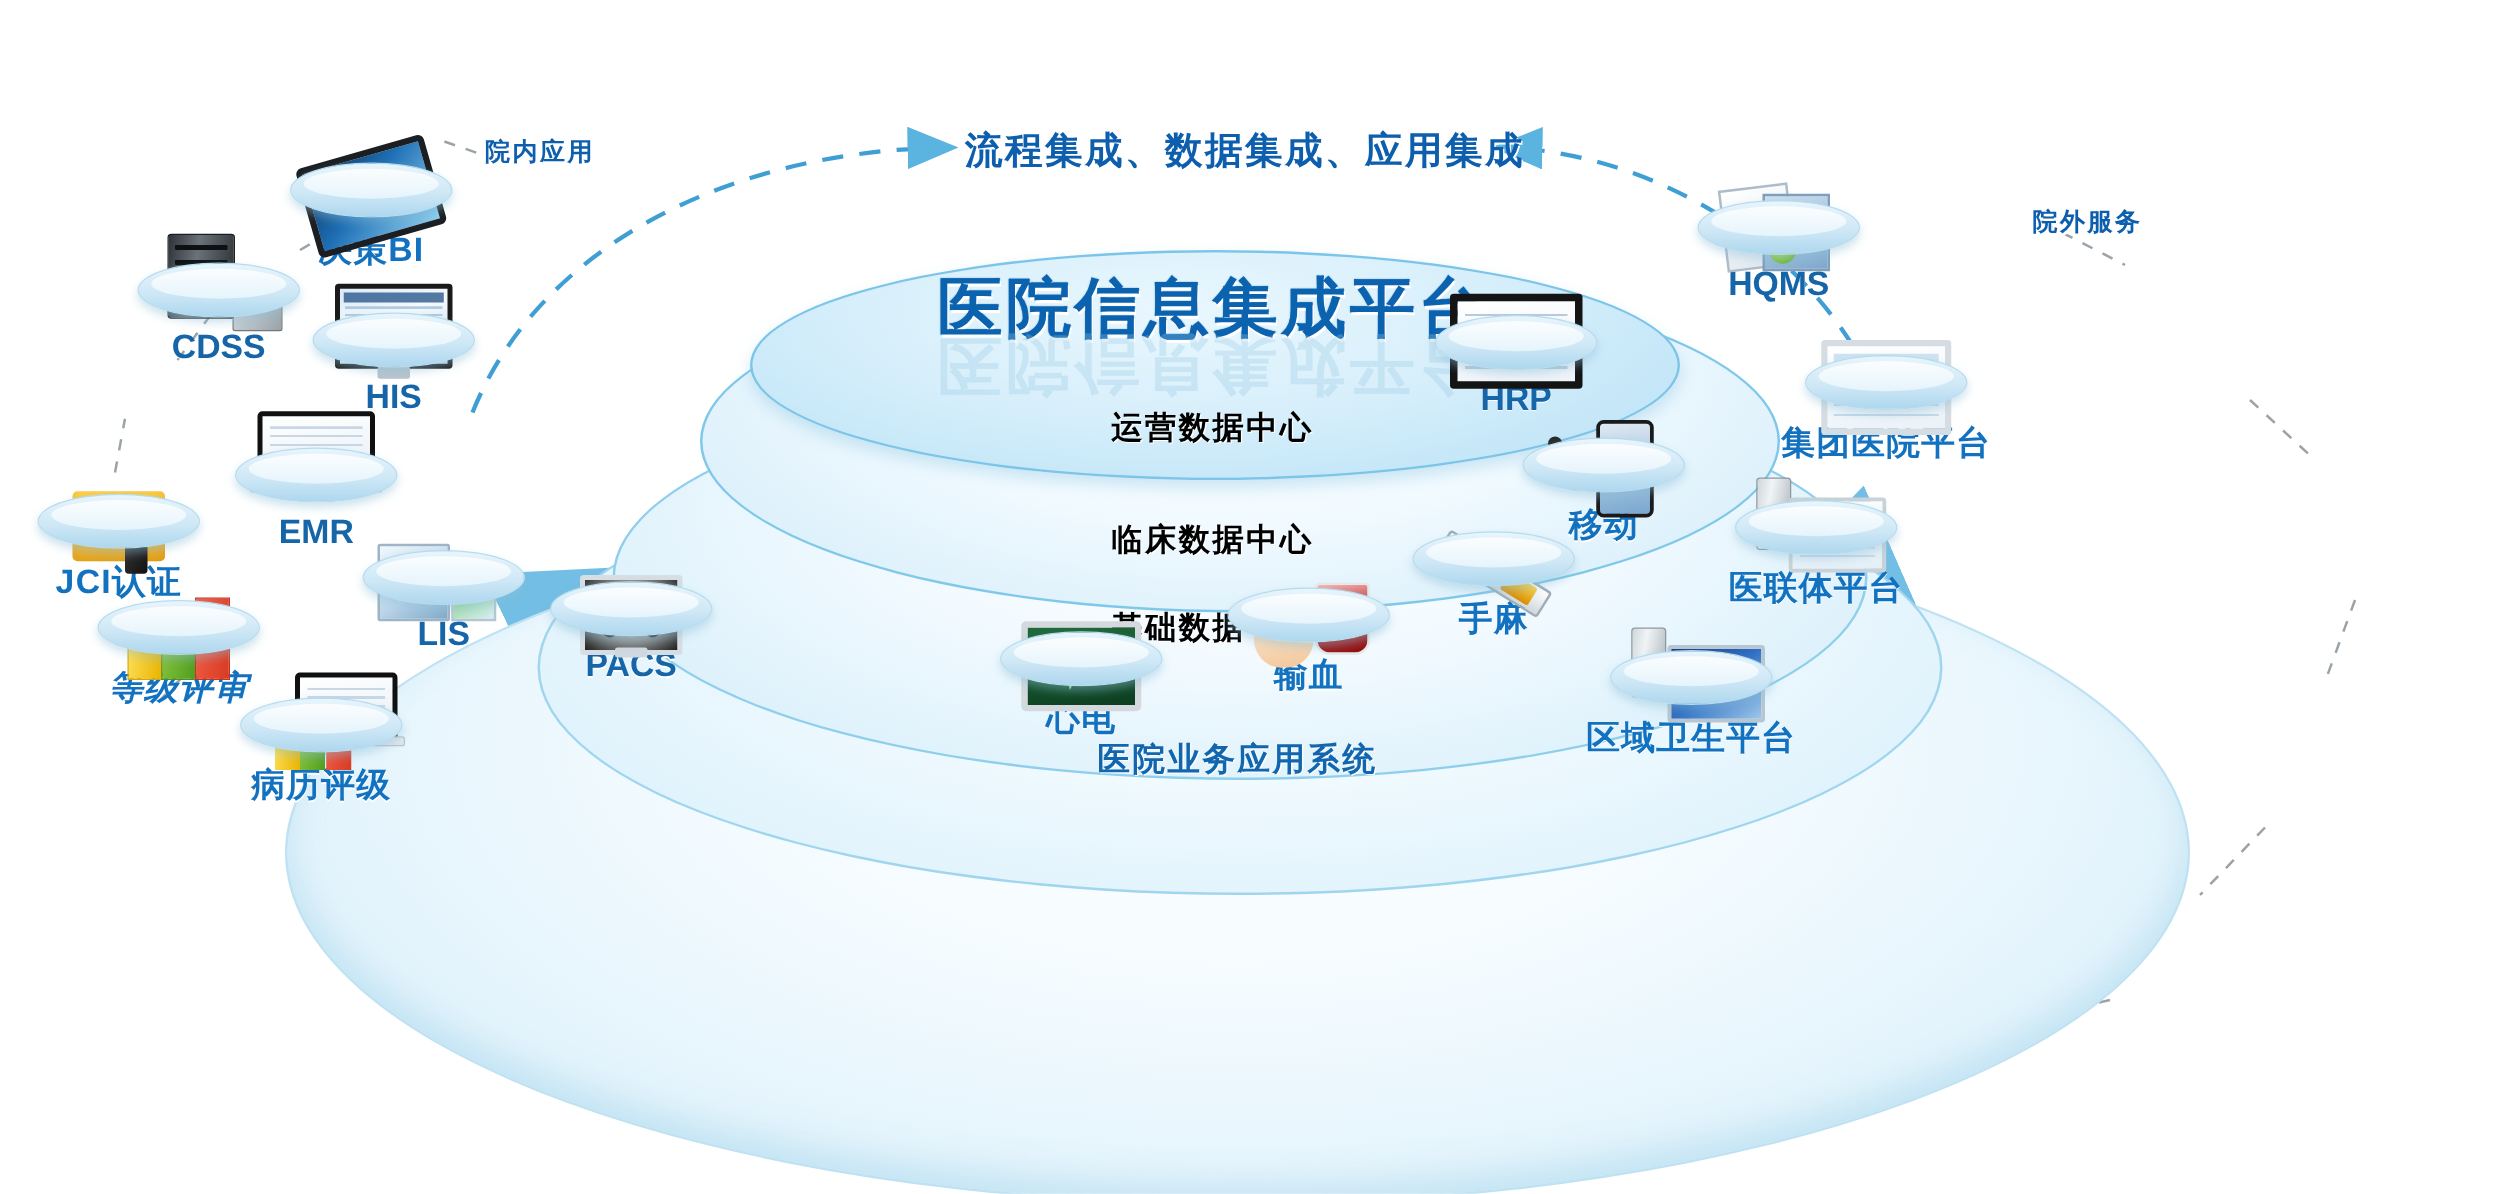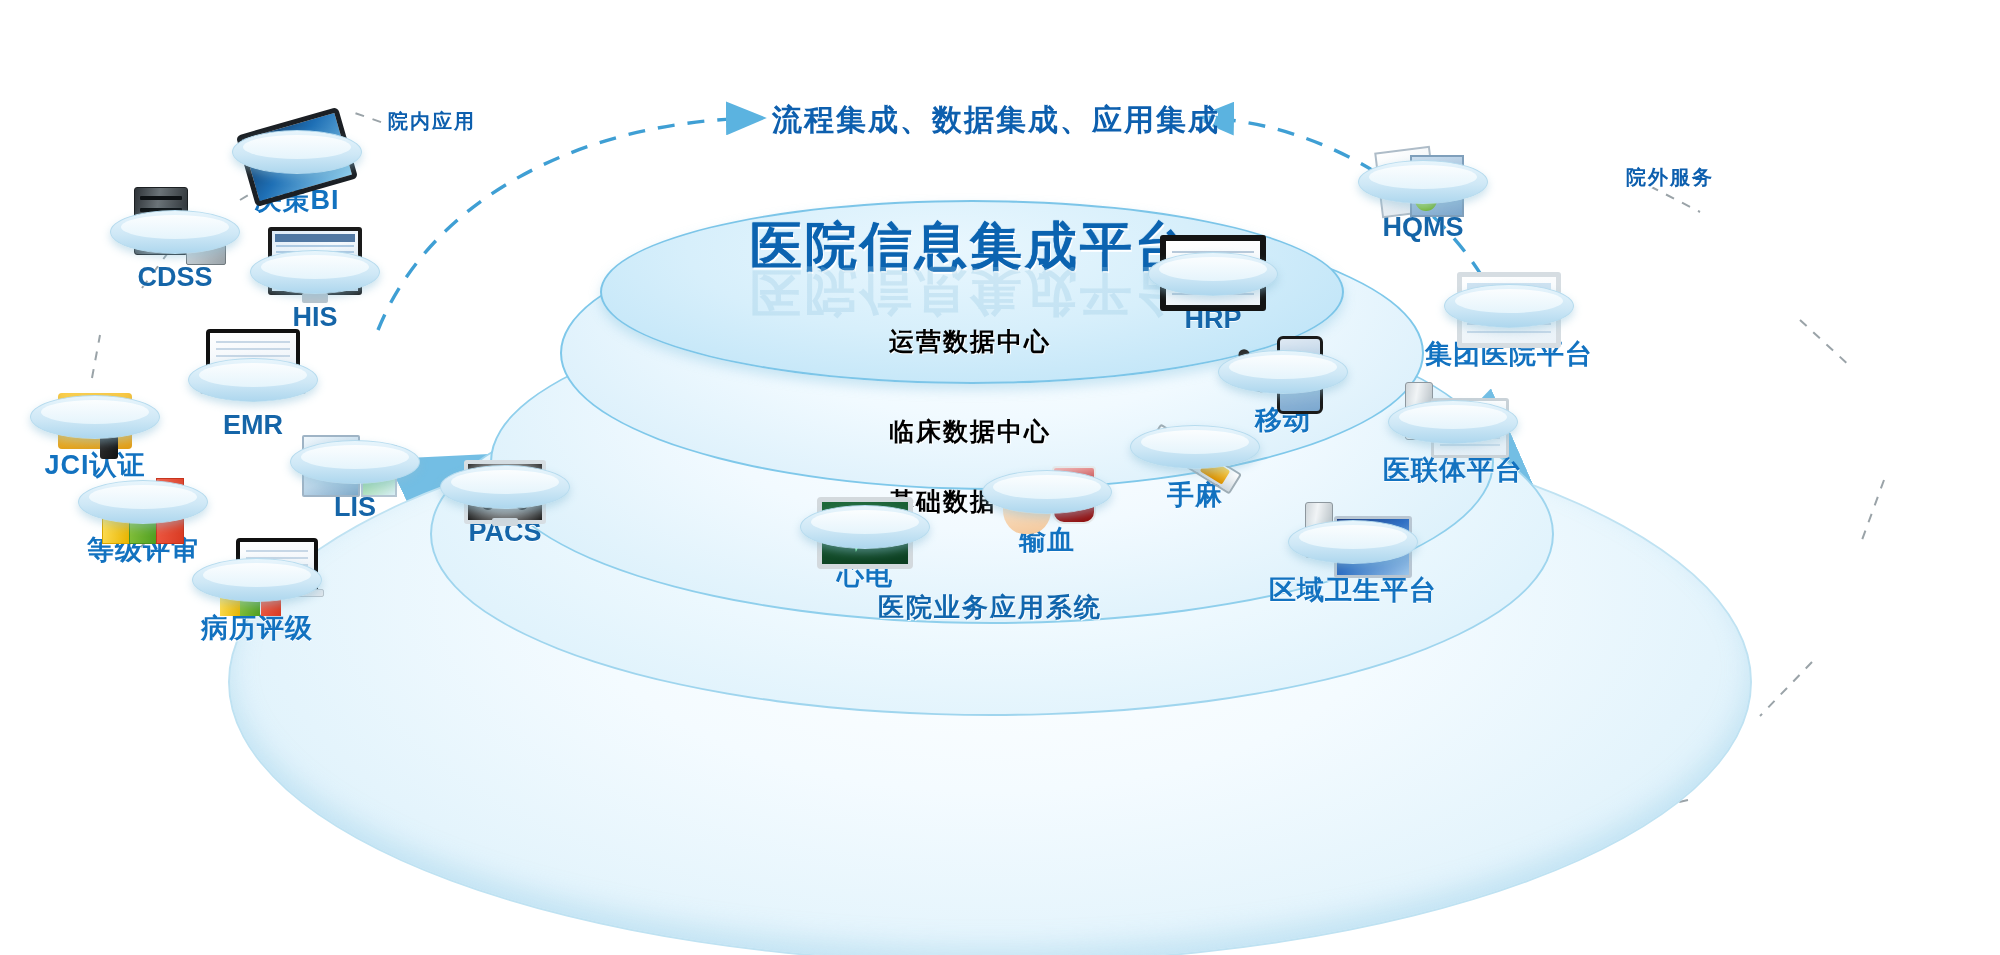--- a/index.html
+++ b/index.html
@@ -208,21 +208,21 @@
         <div style="position:absolute;left:12px;top:14px;width:46px;height:7px;background:#fff;border-radius:2px;"></div>
         <div style="position:absolute;left:12px;top:28px;width:30px;height:7px;background:#fff;border-radius:2px;"></div>
       </div>
       <div class="art" style="width:18px;height:34px;left:58%;bottom:0;
            background:linear-gradient(120deg,#3a3a3a,#111);border-radius:5px 5px 3px 3px;"></div>
     </div>
     <div class="pad"></div>
     <div class="node-label cn">JCI认证</div>
   </div>
 
-  <div class="node" style="left:58px;top:480px;">
+  <div class="node" style="left:58px;top:480px;font-style:italic;">
     <div class="node-art">
       <div class="art" style="left:34%;width:26px;height:34px;bottom:0;
            background:linear-gradient(100deg,#ffe05a,#e8b400);border:1px solid #d9a500;"></div>
       <div class="art" style="left:50%;width:26px;height:52px;bottom:0;
            background:linear-gradient(100deg,#8ec63f,#4f9e20);border:1px solid #4a9320;"></div>
       <div class="art" style="left:66%;width:26px;height:64px;bottom:0;
            background:linear-gradient(100deg,#f4604a,#d83a22);border:1px solid #c8331c;"></div>
     </div>
     <div class="pad"></div>
     <div class="node-label cn">等级评审</div>

